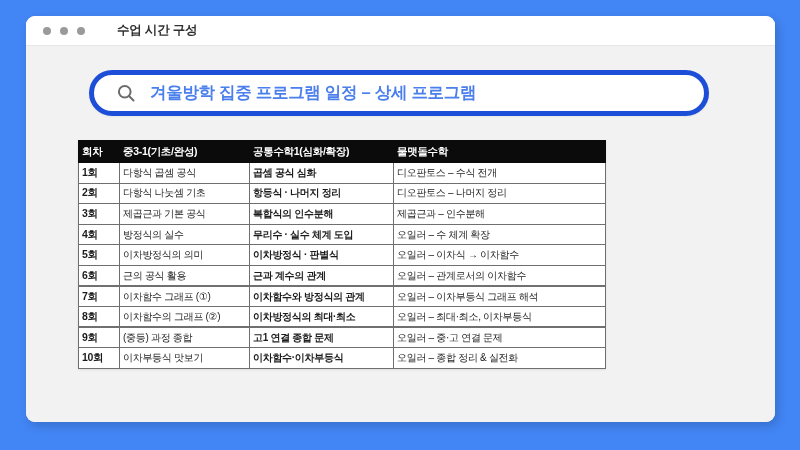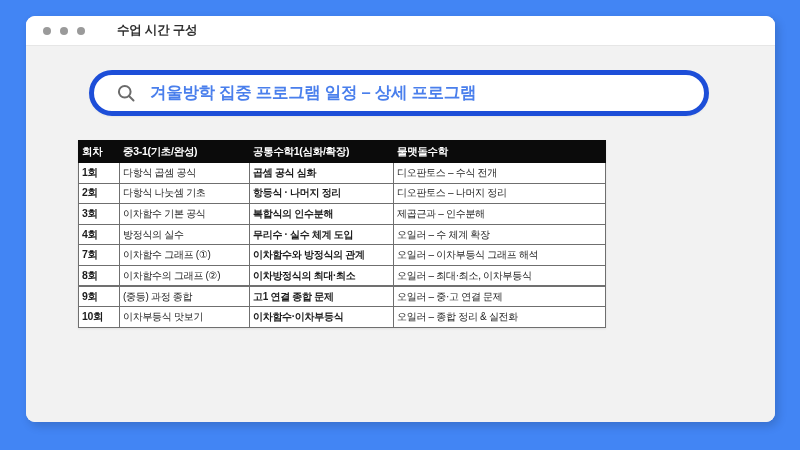--- a/index.html
+++ b/index.html
@@ -192,29 +192,41 @@
           <td class="cell-plat">디오판토스 – 수식 전개</td>
         </tr>
         <tr>
           <td class="cell-round">2회</td>
           <td class="cell-mid">다항식 나눗셈 기초</td>
           <td class="cell-common">항등식 · 나머지 정리</td>
           <td class="cell-plat">디오판토스 – 나머지 정리</td>
         </tr>
         <tr>
           <td class="cell-round">3회</td>
-          <td class="cell-mid">이차함수 기본 공식</td>
+          <td class="cell-mid">제곱근과 기본 공식</td>
           <td class="cell-common">복합식의 인수분해</td>
           <td class="cell-plat">제곱근과 – 인수분해</td>
         </tr>
         <tr>
           <td class="cell-round">4회</td>
           <td class="cell-mid">방정식의 실수</td>
           <td class="cell-common">무리수 · 실수 체계 도입</td>
           <td class="cell-plat">오일러 – 수 체계 확장</td>
+        </tr>
+        <tr>
+          <td class="cell-round">5회</td>
+          <td class="cell-mid">이차방정식의 의미</td>
+          <td class="cell-common">이차방정식 · 판별식</td>
+          <td class="cell-plat">오일러 – 이차식 → 이차함수</td>
+        </tr>
+        <tr class="group-end">
+          <td class="cell-round">6회</td>
+          <td class="cell-mid">근의 공식 활용</td>
+          <td class="cell-common">근과 계수의 관계</td>
+          <td class="cell-plat">오일러 – 관계로서의 이차함수</td>
         </tr>
         <tr>
           <td class="cell-round">7회</td>
           <td class="cell-mid">이차함수 그래프 (①)</td>
           <td class="cell-common">이차함수와 방정식의 관계</td>
           <td class="cell-plat">오일러 – 이차부등식 그래프 해석</td>
         </tr>
         <tr class="group-end">
           <td class="cell-round">8회</td>
           <td class="cell-mid">이차함수의 그래프 (②)</td>

